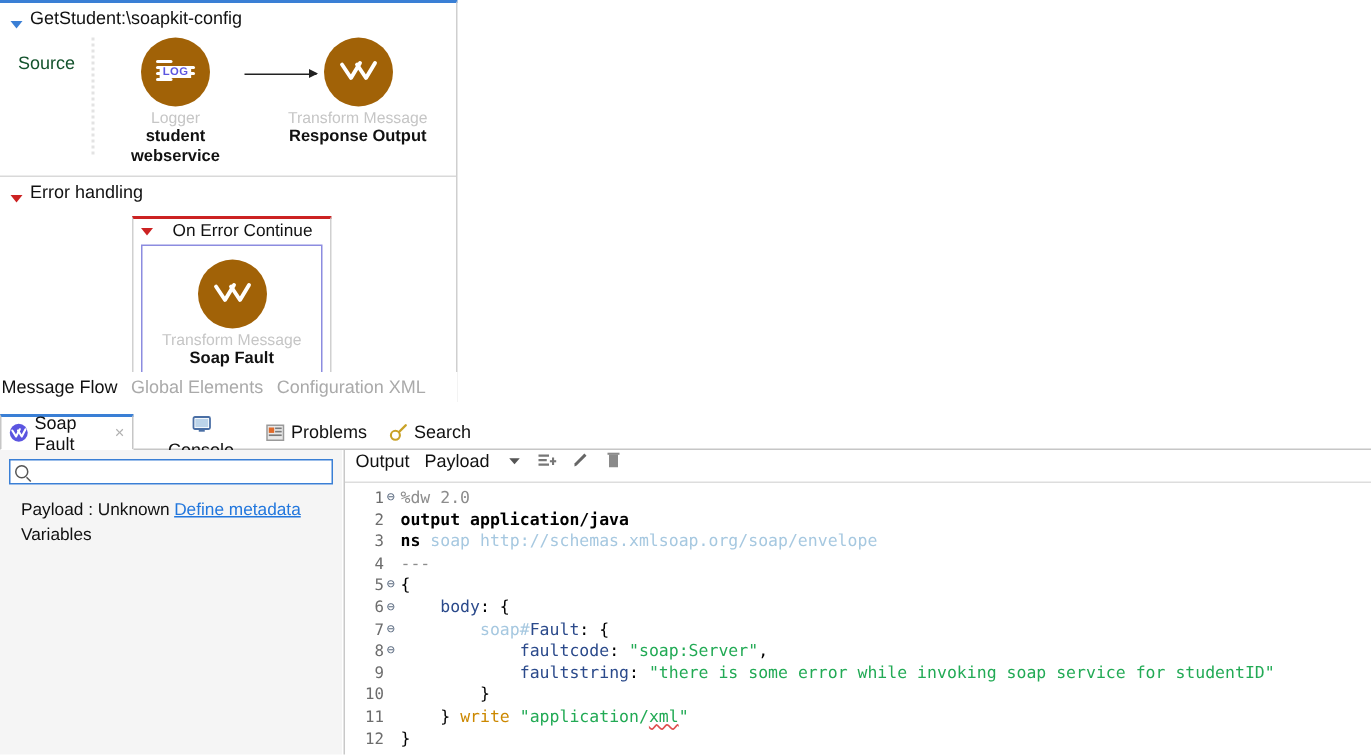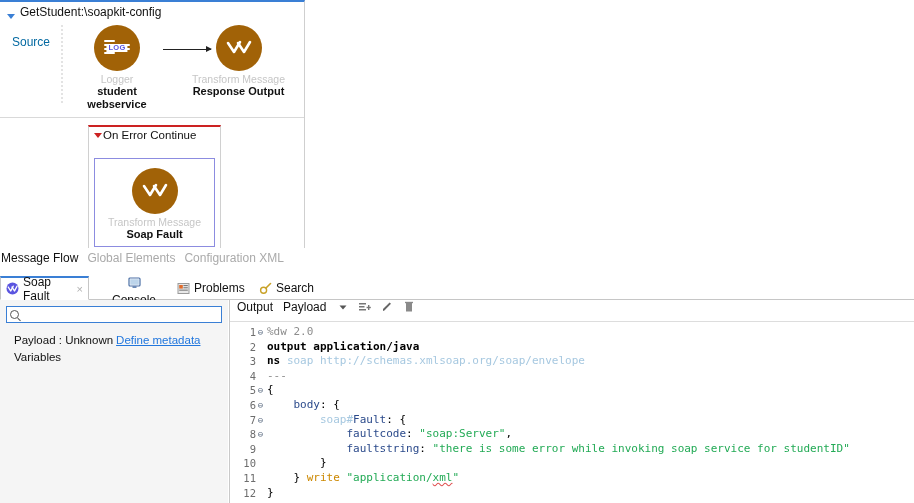--- a/index.html
+++ b/index.html
@@ -35,21 +35,21 @@
     width:0;height:0;
     border-left:4px solid transparent;
     border-right:4px solid transparent;
     border-top:5px solid #3a7fd5;
     display:inline-block;
   }
   .tri.red{border-top-color:#cc2222;}
   .flow-body{position:relative;height:88px;}
   .source-label{
     position:absolute;left:12px;top:14px;
-    color:#0369a1;font-size:12px;
+    color:#14532d;font-size:12px;
   }
   .dash-divider{
     position:absolute;left:61px;top:4px;height:78px;
     border-left:2px dotted #e3e3e3;
   }
   .node{position:absolute;text-align:center;}
   .circle{
     width:46px;height:46px;border-radius:50%;
     background:#a16207;
     margin:0 auto;
@@ -89,22 +89,22 @@
   #flow-err{height:calc(268px - 115px - 20px);}
   .err-wrap{position:relative;height:100%;}
   .err-scope{
     position:absolute;left:88px;top:7px;width:133px;
     border:1px solid #d0d0d0;
     border-top:2px solid #cc2222;
     background:#fff;
     box-sizing:border-box;
   }
   .err-scope-hd{
-    display:flex;align-items:center;gap:1px;
-    padding:2px 0 16px 5px;font-size:11.5px;color:#111;
+    display:flex;align-items:center;gap:13px;
+    padding:2px 0 2px 5px;font-size:11.5px;color:#111;
   }
   .err-inner{
     margin:1px 5px 5px 5px;
     border:1px solid #8c8ce0;
     background:#fff;
     padding:9px 0 5px 0;
     text-align:center;
   }
   
   #mf-bar{
@@ -251,20 +251,24 @@
             <path d="M12 5 L18 14 L24 4" fill="none" stroke="#fff" stroke-width="2.6" stroke-linecap="round" stroke-linejoin="round"></path>
           </svg>
         </div>
         <div class="node-type">Transform Message</div>
         <div class="node-name">Response Output</div>
       </div>
     </div>
   </div>
 
   <div class="flow-box" id="flow-err">
+    <div class="flow-header">
+      <span class="tri red"></span>
+      <span>Error handling</span>
+    </div>
     <div class="err-wrap">
       <div class="err-scope">
         <div class="err-scope-hd">
           <span class="tri red"></span>
           <span>On Error Continue</span>
         </div>
         <div class="err-inner">
           <div class="circle">
             <svg class="ico-tm" width="26" height="20" viewBox="0 0 26 20">
               <path d="M2 5 L8 14 L14 4" fill="none" stroke="#fff" stroke-width="2.6" stroke-linecap="round" stroke-linejoin="round"></path>

